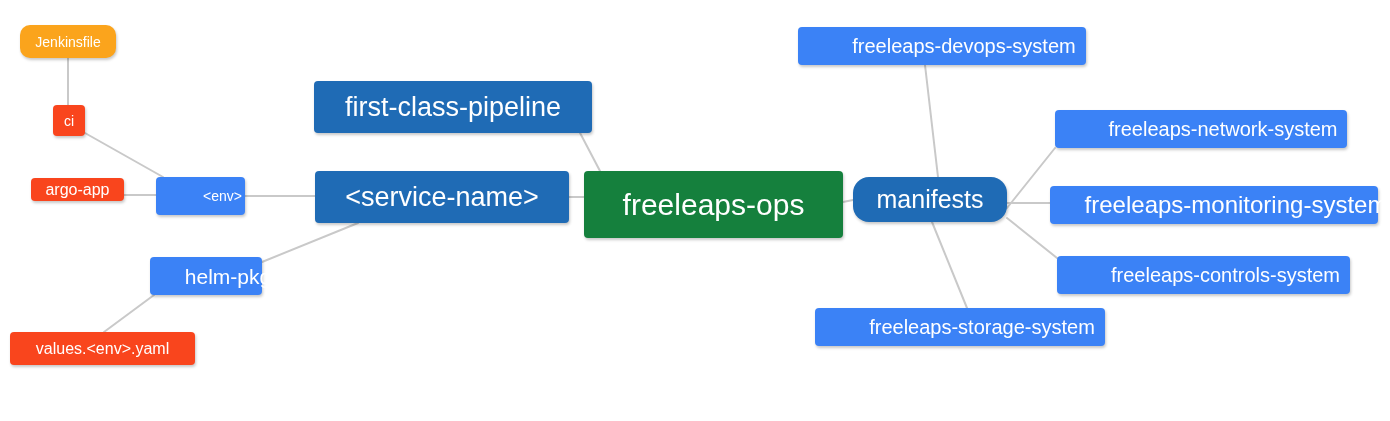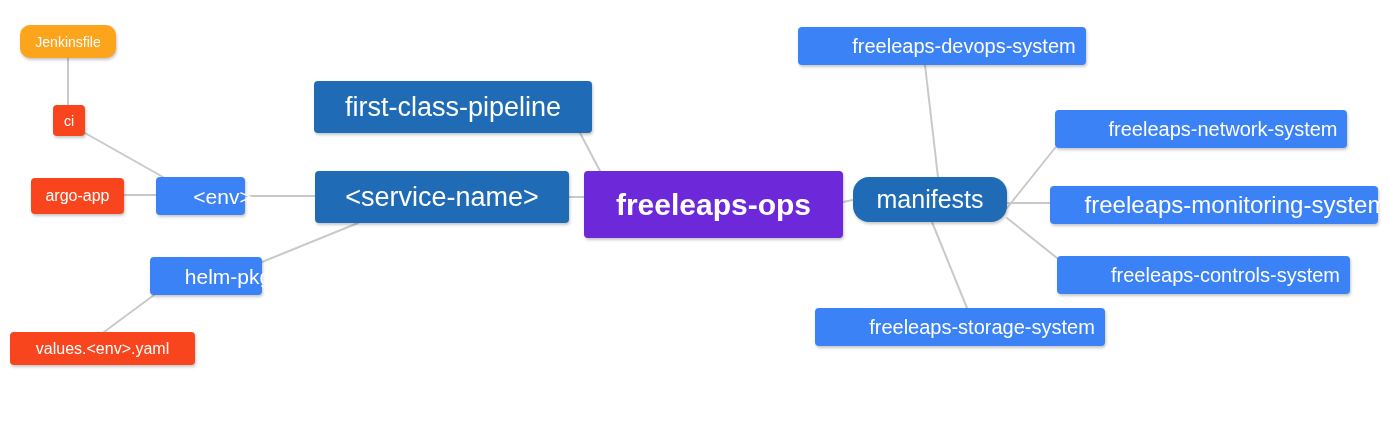--- a/index.html
+++ b/index.html
@@ -32,21 +32,21 @@
     align-items: center;
     justify-content: center;
     color: #ffffff;
     border-radius: 4px;
     white-space: nowrap;
     line-height: 1;
     box-shadow: 1px 2px 3px rgba(0,0,0,0.22);
     z-index: 2;
     user-select: none;
   }
-  .n-root   { background: #6d28d9; font-weight: bold; }
+  .n-root   { background: #15803d; }
   .n-blue   { background: #1f6bb5; }
   .n-green  { background: #3b82f6; padding-left: 44px; }
   .n-orange { background: #fba41c; }
   .n-red    { background: #f9451d; }
 </style>
 </head>
 <body>
 
 <div id="canvas">
   <svg id="edges" viewBox="0 0 1390 421">
@@ -63,25 +63,25 @@
       <line x1="1007" y1="208" x2="1055" y2="148" stroke="#c9c9c9" stroke-width="2" stroke-linecap="round"></line>
       <line x1="1007" y1="203" x2="1050" y2="203" stroke="#c9c9c9" stroke-width="2" stroke-linecap="round"></line>
       <line x1="1007" y1="218" x2="1057" y2="258" stroke="#c9c9c9" stroke-width="2" stroke-linecap="round"></line>
       <line x1="932" y1="222" x2="967" y2="308" stroke="#c9c9c9" stroke-width="2" stroke-linecap="round"></line>
     </svg>
   <div id="node-layer">
       <div class="node n-root" style="left: 584px; top: 171px; width: 259px; height: 67px; font-size: 30px;">freeleaps-ops</div>
       <div class="node n-blue" style="left: 315px; top: 171px; width: 254px; height: 52px; font-size: 27px;">&lt;service-name&gt;</div>
       <div class="node n-blue" style="left: 314px; top: 37px; width: 278px; height: 52px; font-size: 27px; margin-top: 44px;">first-class-pipeline</div>
       <div class="node n-blue" style="left: 853px; top: 177px; width: 154px; height: 45px; font-size: 25px; border-radius: 16px;">manifests</div>
-      <div class="node n-green" style="left: 156px; top: 177px; width: 89px; height: 38px; font-size: 21px;">&lt;env&gt;</div>
+      <div class="node n-green" style="left: 156px; top: 177px; width: 89px; height: 38px; font-size: 14px;">&lt;env&gt;</div>
       <div class="node n-green" style="left: 150px; top: 257px; width: 112px; height: 38px; font-size: 21px;">helm-pkg</div>
       <div class="node n-red" style="left: 53px; top: 105px; width: 32px; height: 31px; font-size: 14px;">ci</div>
       <div class="node n-orange" style="left: 20px; top: 25px; width: 96px; height: 33px; font-size: 14px; border-radius: 10px;">Jenkinsfile</div>
-      <div class="node n-red" style="left: 31px; top: 178px; width: 93px; height: 36px; font-size: 16px;">argo-app</div>
+      <div class="node n-red" style="left: 31px; top: 178px; width: 93px; height: 23px; font-size: 16px;">argo-app</div>
       <div class="node n-red" style="left: 10px; top: 332px; width: 185px; height: 33px; font-size: 16px;">values.&lt;env&gt;.yaml</div>
       <div class="node n-green" style="left: 798px; top: 27px; width: 288px; height: 38px; font-size: 20px;">freeleaps-devops-system</div>
       <div class="node n-green" style="left: 1055px; top: 110px; width: 292px; height: 38px; font-size: 20px;">freeleaps-network-system</div>
       <div class="node n-green" style="left: 1050px; top: 186px; width: 328px; height: 38px; font-size: 24px;">freeleaps-monitoring-system</div>
       <div class="node n-green" style="left: 1057px; top: 256px; width: 293px; height: 38px; font-size: 20px;">freeleaps-controls-system</div>
       <div class="node n-green" style="left: 815px; top: 308px; width: 290px; height: 38px; font-size: 20px;">freeleaps-storage-system</div>
     </div>
 </div>
 
 </body></html>

